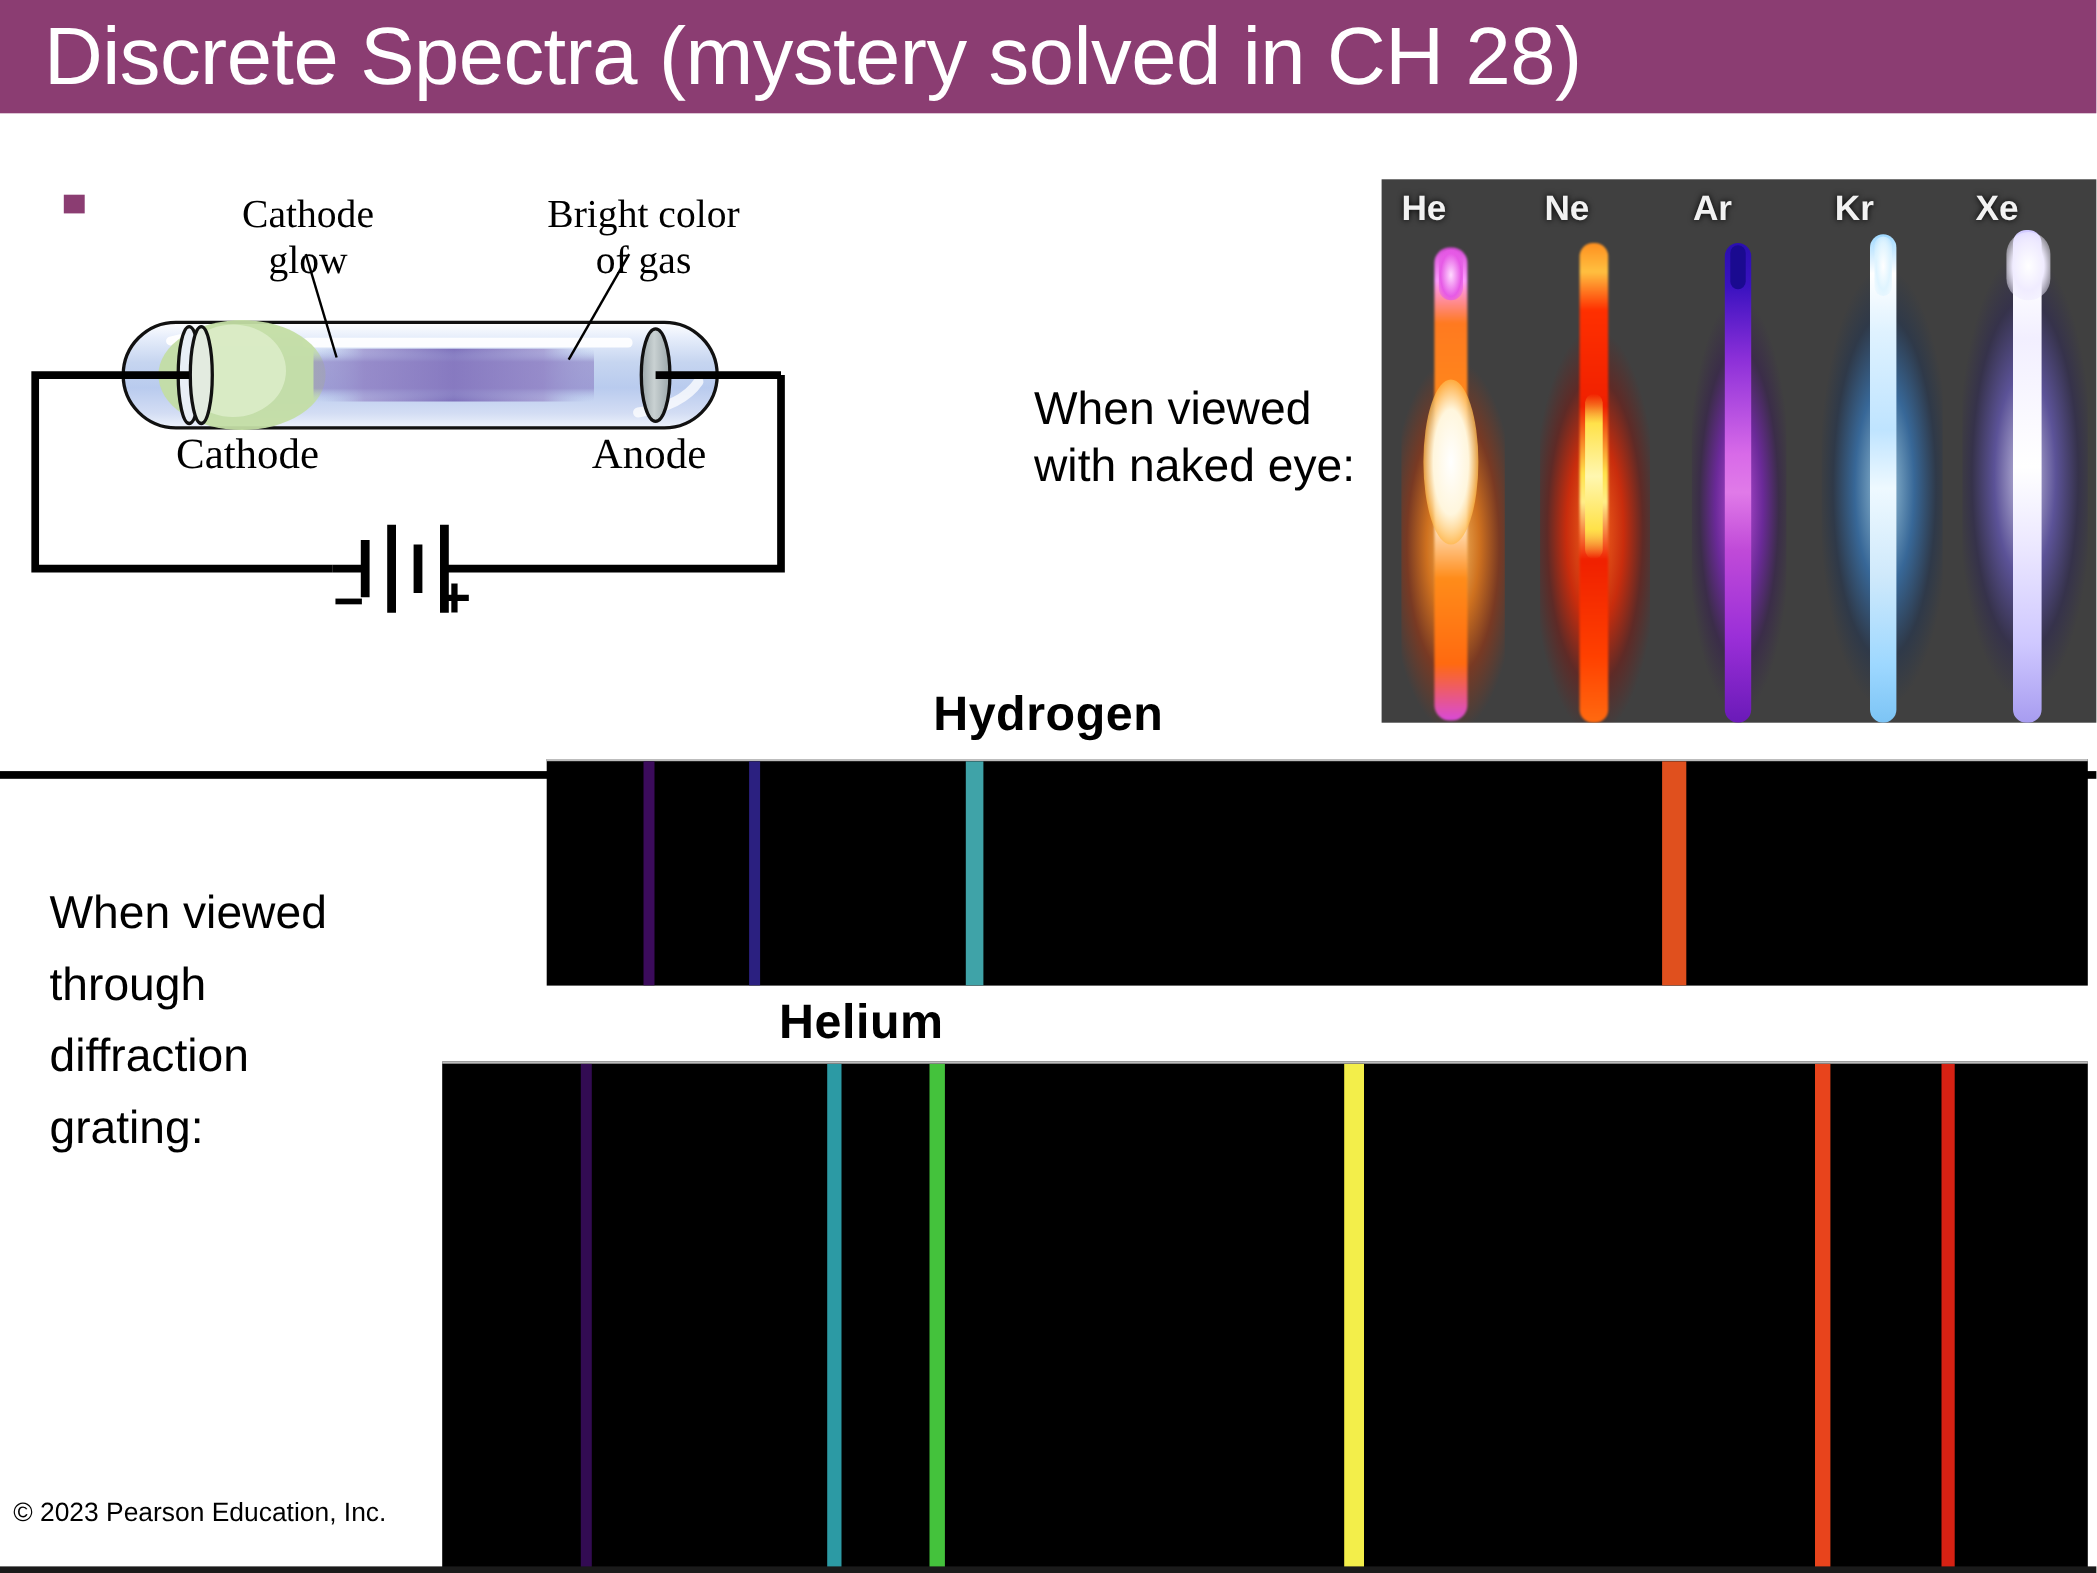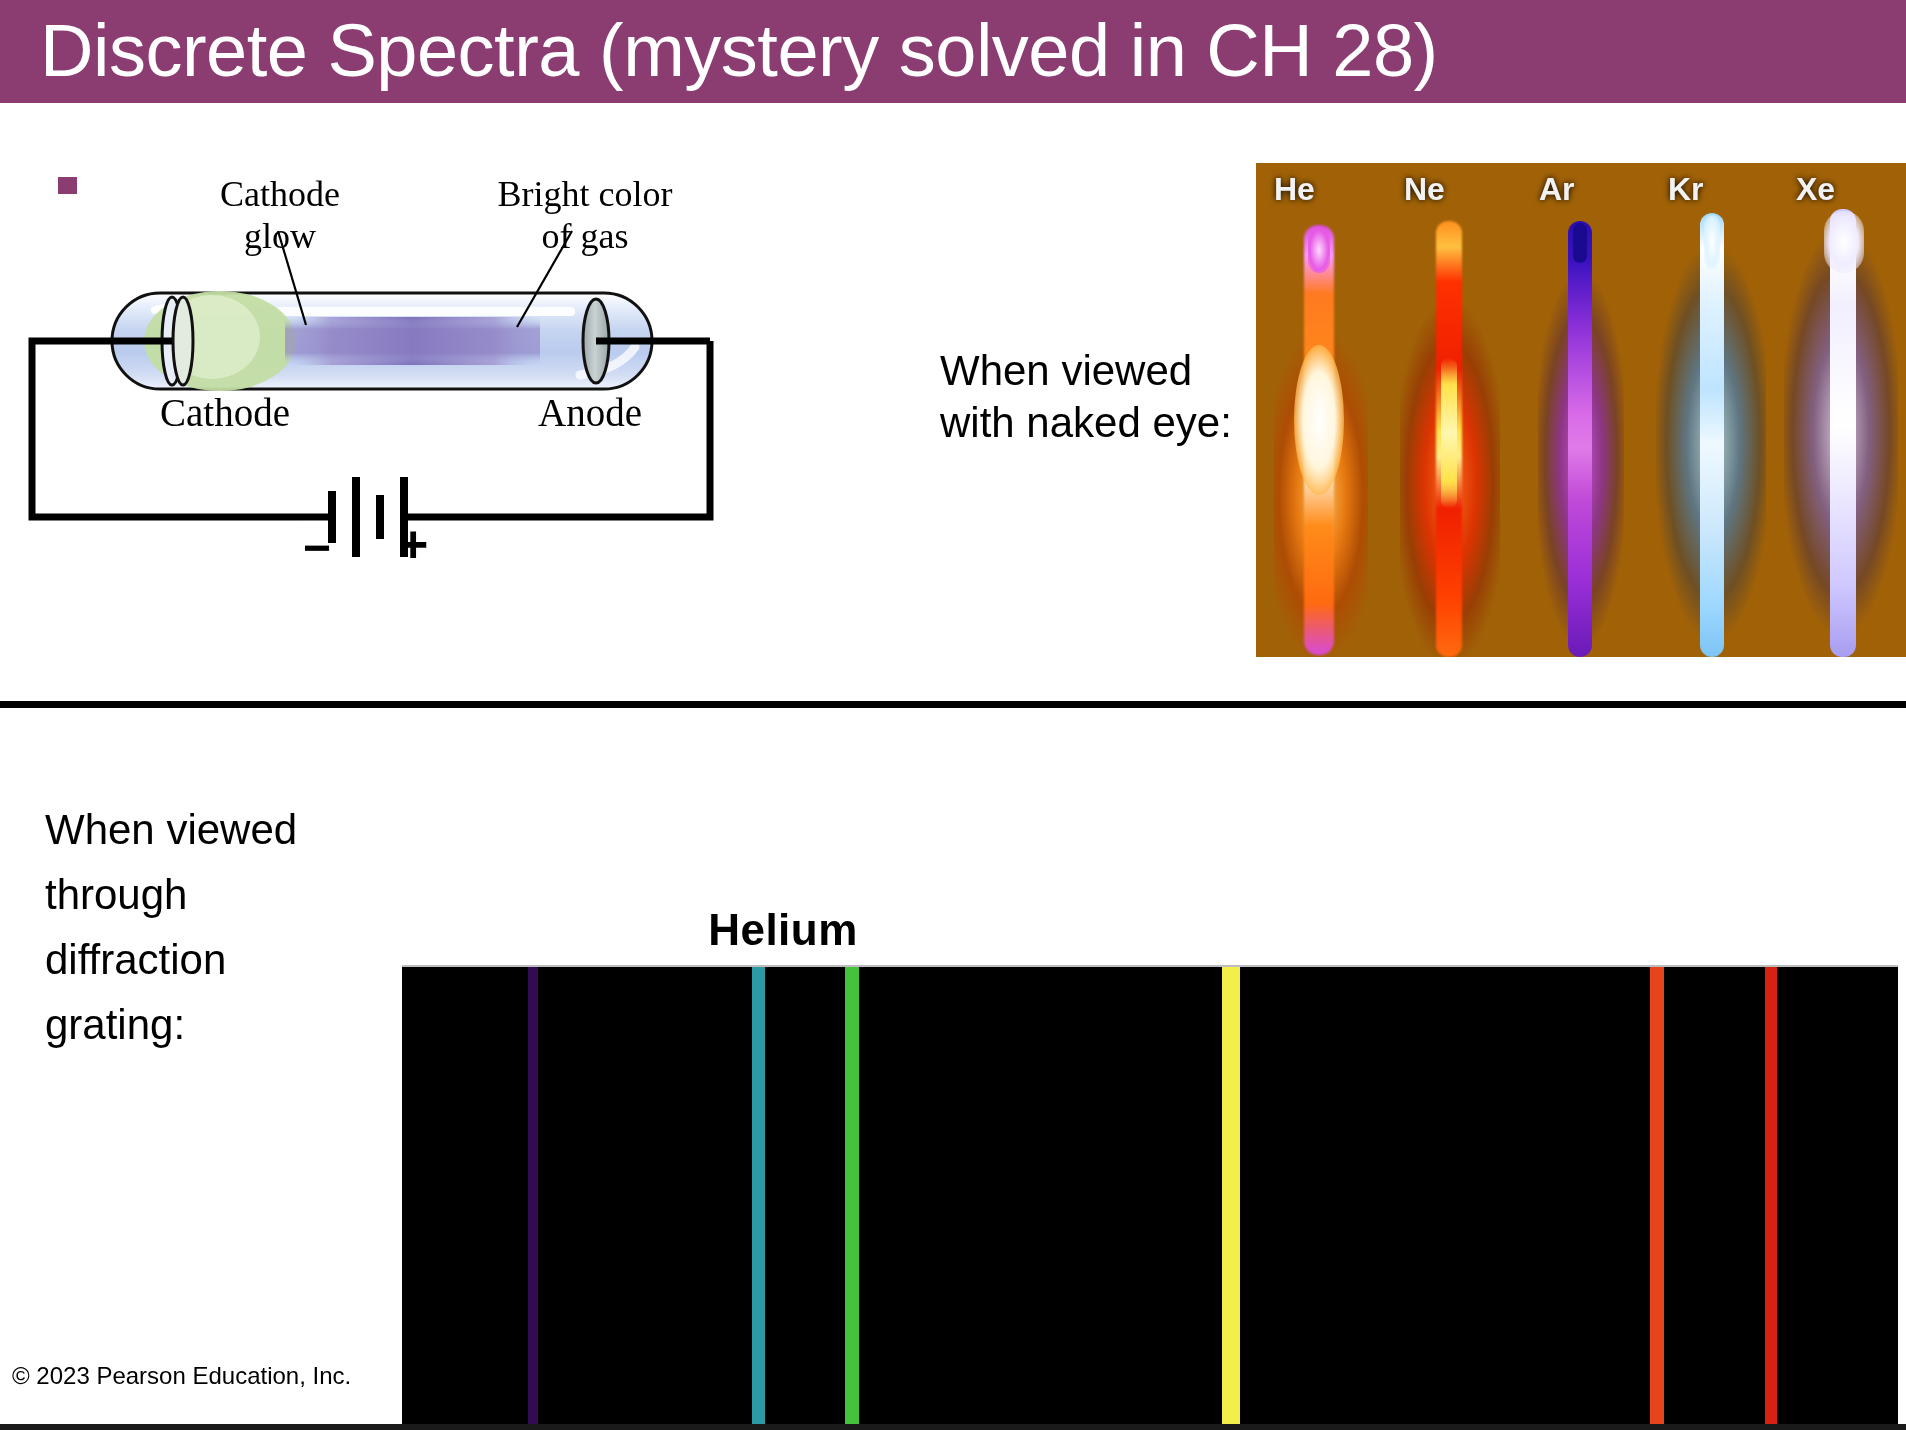--- a/index.html
+++ b/index.html
@@ -45,21 +45,21 @@
 
   
   .naked-eye{
     position:absolute;left:940px;top:345px;width:300px;
     font-size:42px;line-height:52px;color:#000;
   }
 
   
   .gasphoto{
     position:absolute;left:1256px;top:163px;width:650px;height:494px;
-    background:#a16207;overflow:hidden;
+    background:#404040;overflow:hidden;
   }
   .gastube{position:absolute;top:0;height:494px;}
   .gaslabel{
     position:absolute;top:8px;color:#f2f2f2;font-size:32px;font-weight:600;
     font-family:"Liberation Sans", sans-serif;text-shadow:0 0 6px #000;
   }
 
   
   .divider{position:absolute;left:0;top:701px;width:1906px;height:7px;background:#000;}
 
@@ -253,20 +253,29 @@
     <div class="gaslabel" style="left:148px;">Ne</div>
     <div class="gaslabel" style="left:283px;">Ar</div>
     <div class="gaslabel" style="left:412px;">Kr</div>
     <div class="gaslabel" style="left:540px;">Xe</div>
   </div>
 
   <div class="divider"></div>
 
   <div class="grating-cap">When viewed through diffraction grating:</div>
 
+  <div class="hyd-wrap">
+    <div class="spec-title hyd-title">Hydrogen</div>
+    <div class="specband hyd-band" id="hyd-band">
+        <div class="specline" style="left: 88.263px; width: 10px; background: rgb(59, 11, 91);"></div>
+        <div class="specline" style="left: 183.531px; width: 10px; background: rgb(43, 32, 128);"></div>
+        <div class="specline" style="left: 381.072px; width: 16px; background: rgb(63, 163, 168);"></div>
+        <div class="specline" style="left: 1014.32px; width: 22px; background: rgb(224, 80, 30);"></div>
+      </div>
+  </div>
 
   <div class="hel-wrap">
     <div class="spec-title hel-title">Helium</div>
     <div class="specband hel-band" id="hel-band">
         <div class="specline" style="left: 125.664px; width: 10px; background: rgb(50, 11, 82);"></div>
         <div class="specline" style="left: 350.064px; width: 13px; background: rgb(44, 154, 164);"></div>
         <div class="specline" style="left: 442.816px; width: 14px; background: rgb(68, 194, 60);"></div>
         <div class="specline" style="left: 819.808px; width: 18px; background: rgb(243, 238, 74);"></div>
         <div class="specline" style="left: 1247.66px; width: 14px; background: rgb(232, 68, 28);"></div>
         <div class="specline" style="left: 1362.86px; width: 12px; background: rgb(214, 33, 19);"></div>

